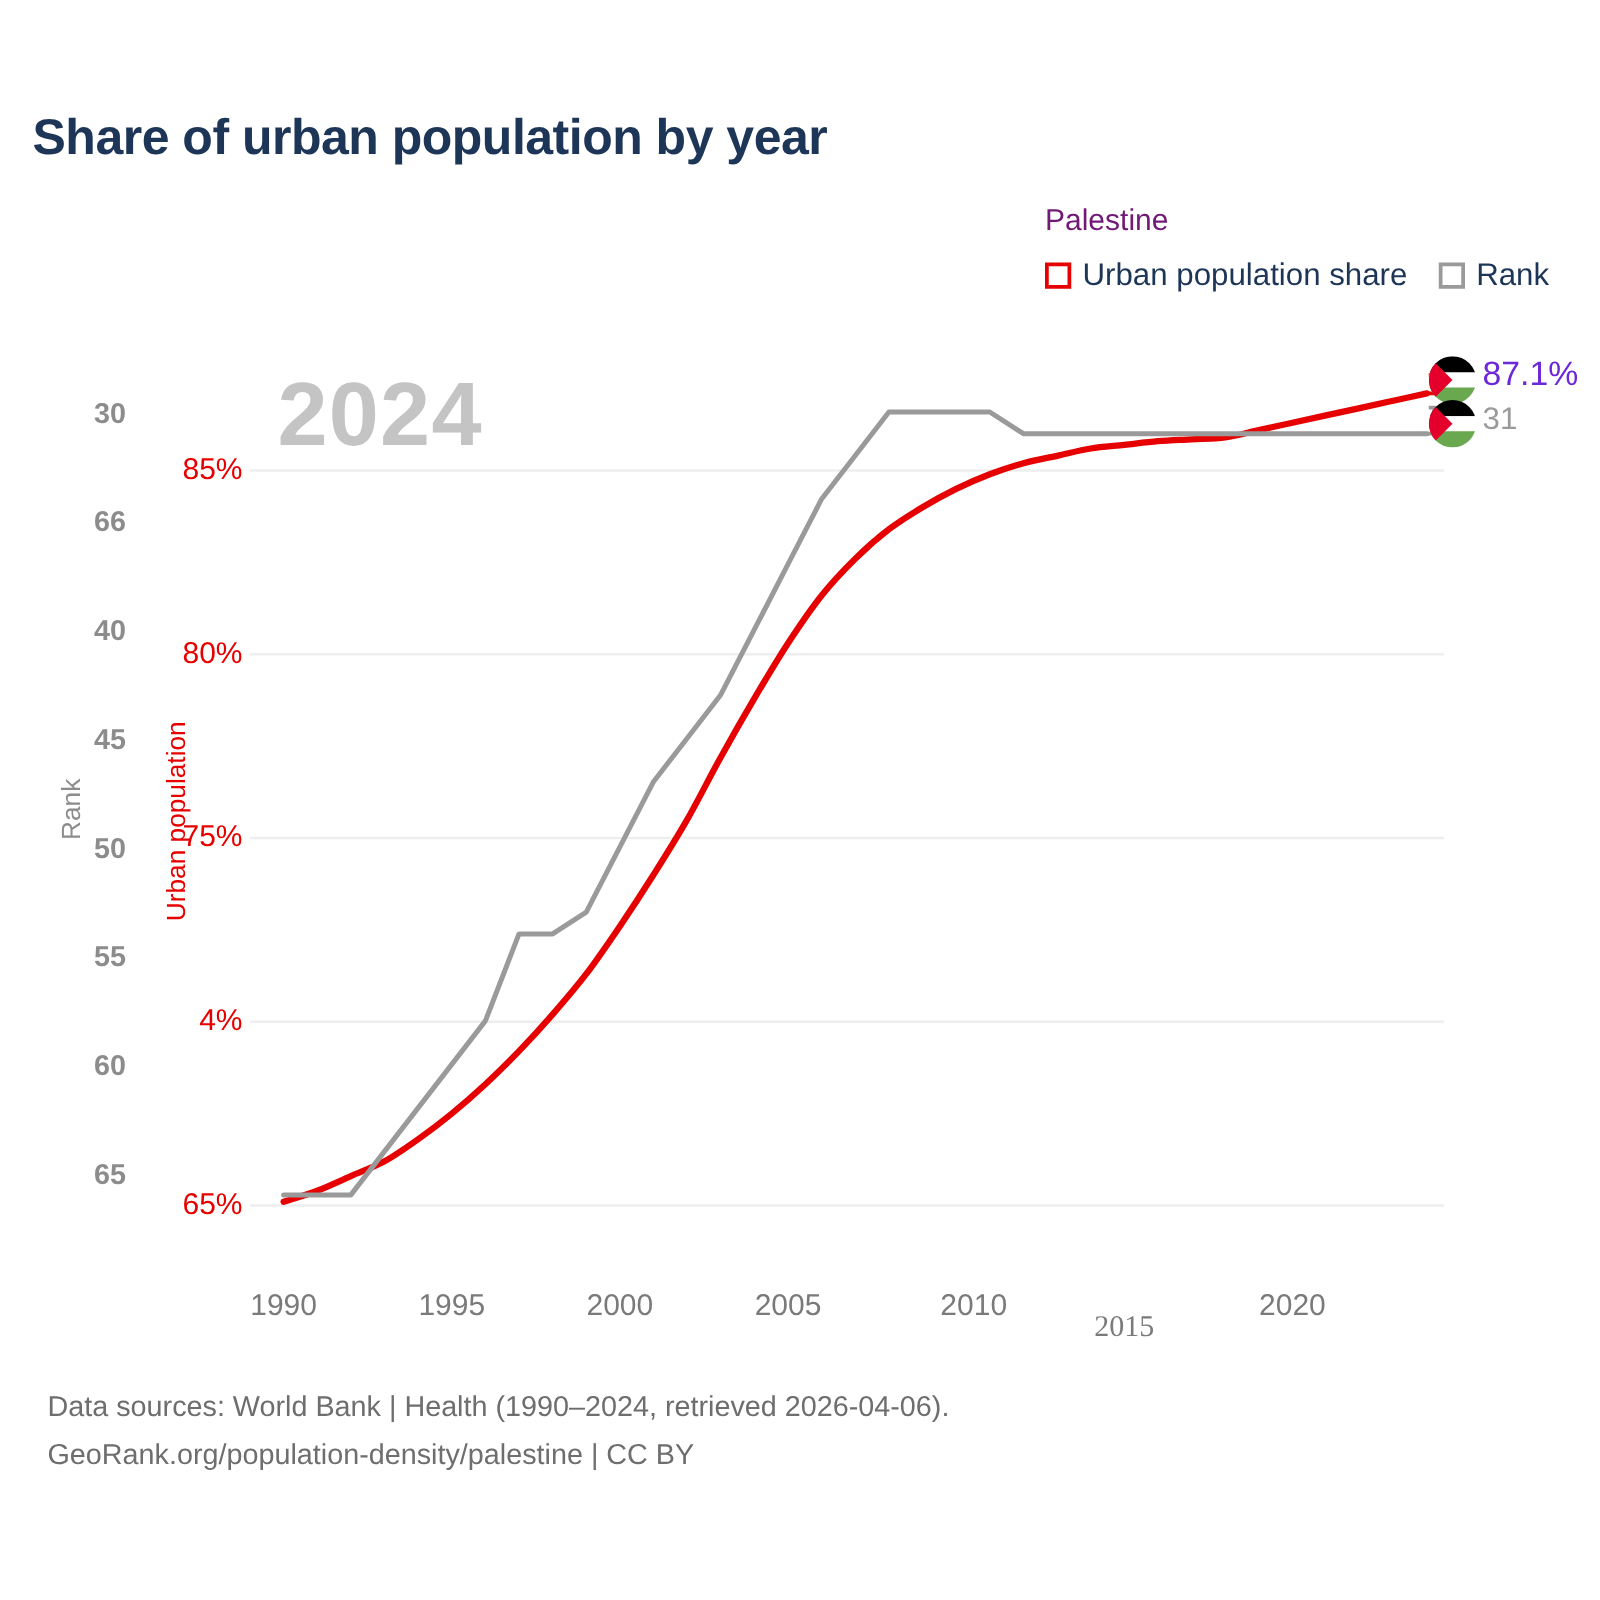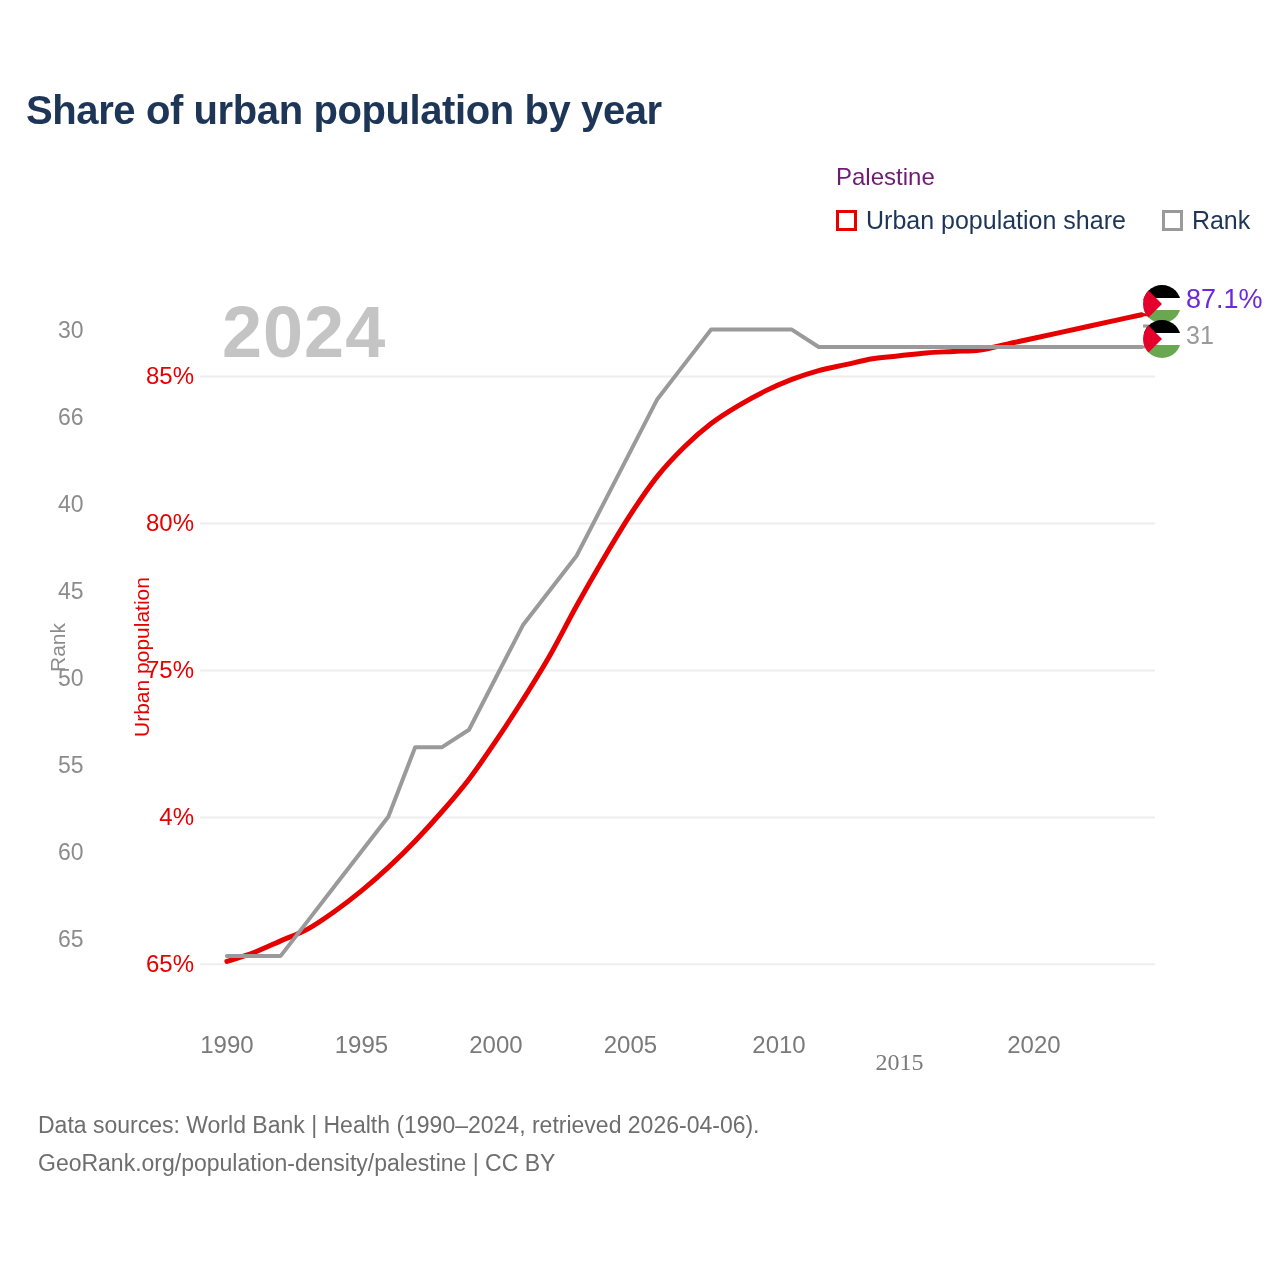--- a/index.html
+++ b/index.html
@@ -43,21 +43,21 @@
   .legend-title {
     font-size: 24px;
     color: #701a75;
     line-height: 28px;
     margin-bottom: 16px;
     white-space: nowrap;
   }
   .legend-entries {
     display: flex;
     align-items: center;
-    gap: 36px;
+    gap: 25px;
     white-space: nowrap;
   }
   .legend-item {
     display: flex;
     align-items: center;
     gap: 9px;
   }
   .legend-swatch {
     width: 21px;
     height: 21px;
@@ -96,22 +96,23 @@
 
   
   .tick {
     position: absolute;
     font-size: 23px;
     line-height: 23px;
     white-space: nowrap;
   }
   .tick.rank {
     color: #8c8c8c;
-    text-align: left;
+    text-align: center;
     width: 60px;
+    font-weight: bold;
   }
   .tick.pct {
     color: #e60000;
     text-align: right;
     width: 76px;
     font-size: 24px;
   }
   .tick.xyear {
     color: #7a7a7a;
     text-align: center;

